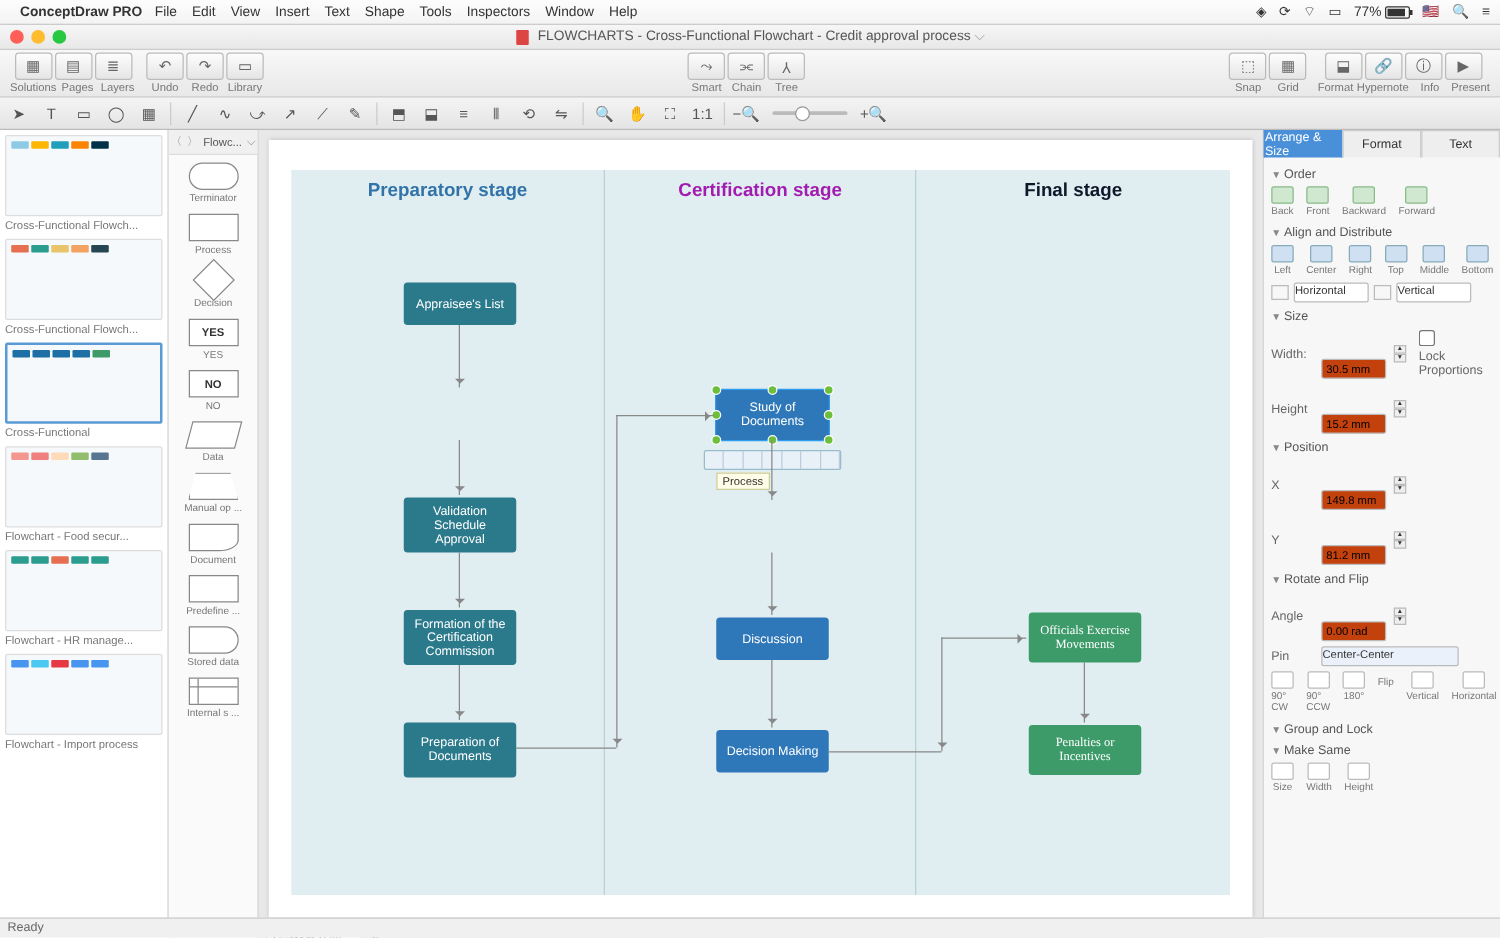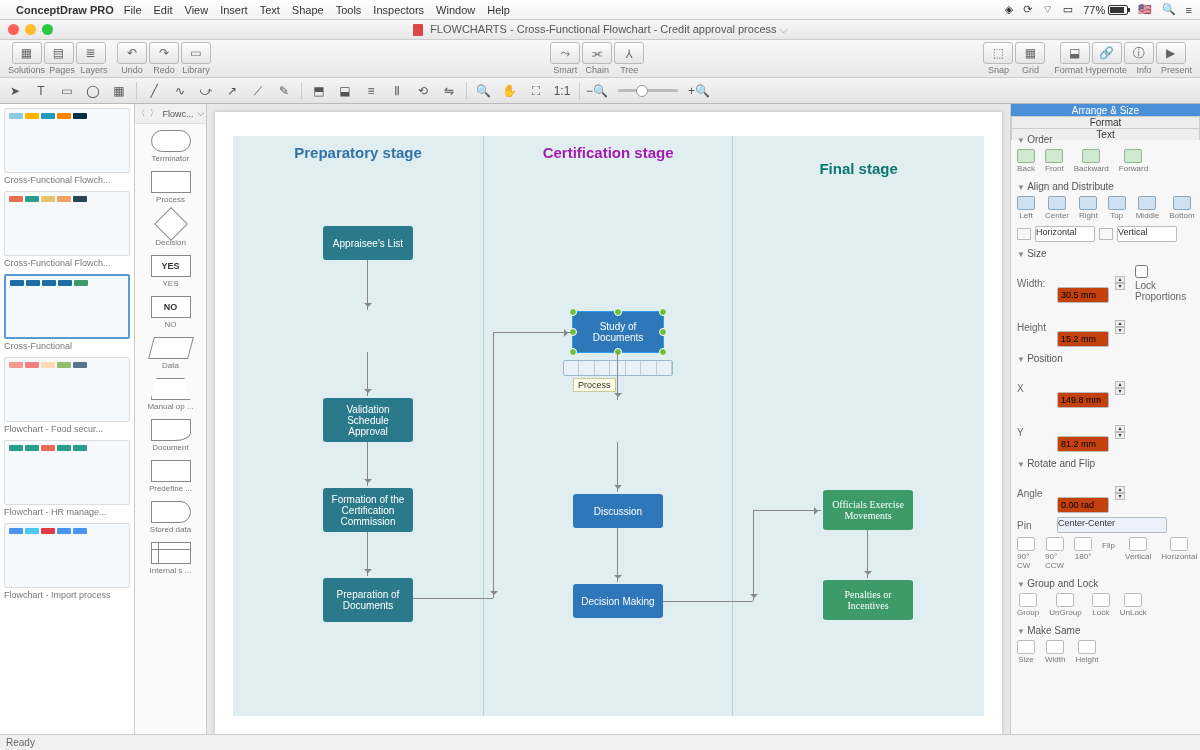--- a/index.html
+++ b/index.html
@@ -76,21 +76,21 @@
 .canvas-scroll { flex:1; overflow:hidden; position:relative; padding:8px; }
 .canvas { width:100%; height:100%; background:#fff; box-shadow:0 0 4px rgba(0,0,0,.2); position:relative; }
 .flowarea { position:absolute; left:18px; top:24px; right:18px; bottom:18px; background:#e0eef2; }
 .lane { position:absolute; top:0; bottom:0; }
 .lane.l1 { left:0; width:33.3%; }
 .lane.l2 { left:33.3%; width:33.3%; border-left:1px solid #b8d0d8; border-right:1px solid #b8d0d8; }
 .lane.l3 { left:66.6%; width:33.4%; }
 .lane-title { font-size:15px; font-weight:600; text-align:center; padding:8px 0 16px; }
 .lane.l1 .lane-title { color:#3273a8; }
 .lane.l2 .lane-title { color:#a21caf; }
-.lane.l3 .lane-title { color:#0f766e;margin-top:16px; }
+.lane.l3 .lane-title { color:#0f172a; }
 
 .fbox { position:absolute; width:90px; min-height:34px; border-radius:3px; color:#fff; font-size:10px; display:flex; align-items:center; justify-content:center; text-align:center; padding:4px 6px; }
 .fbox.teal { background:#2b7a8c; }
 .fbox.blue { background:#2e77b8; }
 .fbox.green { background:#3d9b6a;font-family:Liberation Serif, serif; }
 .fbox.selected { box-shadow:0 0 0 1px #2e9def; }
 .sel-handle { position:absolute; width:8px; height:8px; background:#6dbf3b; border:1px solid #fff; border-radius:50%; }
 .sh-tl{top:-4px;left:-4px}.sh-t{top:-4px;left:calc(50% - 4px)}.sh-tr{top:-4px;right:-4px}
 .sh-l{top:calc(50% - 4px);left:-4px}.sh-r{top:calc(50% - 4px);right:-4px}
 .sh-bl{bottom:-4px;left:-4px}.sh-b{bottom:-4px;left:calc(50% - 4px)}.sh-br{bottom:-4px;right:-4px}
@@ -102,21 +102,21 @@
 .arrow.v { width:1px; }
 .arrow.h { height:1px; }
 .arrow.v::after { content:""; position:absolute; bottom:-1px; left:-3px; border:4px solid transparent; border-top-color:#888; }
 .arrow.h.right::after { content:""; position:absolute; right:-1px; top:-3px; border:4px solid transparent; border-left-color:#888; }
 
 .canvas-footer { height:22px; background:#f0f0f0; border-top:1px solid #ccc; display:flex; align-items:center; padding:0 6px; font-size:10px; color:#666; gap:6px; }
 .zoom-select { height:16px; font-size:10px; border:1px solid #bbb; border-radius:3px; padding:0 14px 0 4px; background:#fff; }
 
 
 .inspector { width:190px; background:#f7f7f7; border-left:1px solid #ccc; display:flex; flex-direction:column; font-size:10px; }
-.insp-tabs { display:flex; height:22px;flex-direction:column; }
+.insp-tabs { display:flex; height:22px; }
 .insp-tab { flex:1; display:flex; align-items:center; justify-content:center; border:1px solid #ccc; border-bottom:none; background:#eee; font-size:10px; }
 .insp-tab.active { background:#4a90d9; color:#fff; border-color:#4a90d9; }
 .insp-body { flex:1; overflow:auto; padding:4px 6px; }
 .insp-section-title { font-size:10px; color:#555; padding:4px 0 2px; }
 .insp-section-title::before { content:"▼ "; font-size:8px; color:#888; }
 .insp-row { display:flex; align-items:center; gap:4px; padding:2px 0; }
 .insp-row label { width:36px; color:#666; }
 .insp-input { width:52px; height:16px; border:1px solid #bbb; border-radius:2px; font-size:9px; padding:0 3px; background:#c2410c;margin-top:24px; }
 .insp-select { width:90px; height:16px; border:1px solid #bbb; border-radius:2px; font-size:9px; background:#fff; }
 .insp-icons { display:flex; gap:10px; padding:2px 0 4px; }
@@ -609,38 +609,20 @@
             <div class="iico"></div>
             <div class="ilbl">Vertical</div>
           </div>
         <div class="icol">
             <div class="iico"></div>
             <div class="ilbl">Horizontal</div>
           </div>
       </div>
 
       <div class="insp-section-title">Group and Lock</div>
-      <div class="insp-icons">
-        <div class="icol">
-            <div class="iico"></div>
-            <div class="ilbl">Group</div>
-          </div>
-        <div class="icol">
-            <div class="iico"></div>
-            <div class="ilbl">UnGroup</div>
-          </div>
-        <div class="icol">
-            <div class="iico"></div>
-            <div class="ilbl">Lock</div>
-          </div>
-        <div class="icol">
-            <div class="iico"></div>
-            <div class="ilbl">UnLock</div>
-          </div>
-      </div>
 
       <div class="insp-section-title">Make Same</div>
       <div class="insp-icons">
         <div class="icol">
             <div class="iico"></div>
             <div class="ilbl">Size</div>
           </div>
         <div class="icol">
             <div class="iico"></div>
             <div class="ilbl">Width</div>

